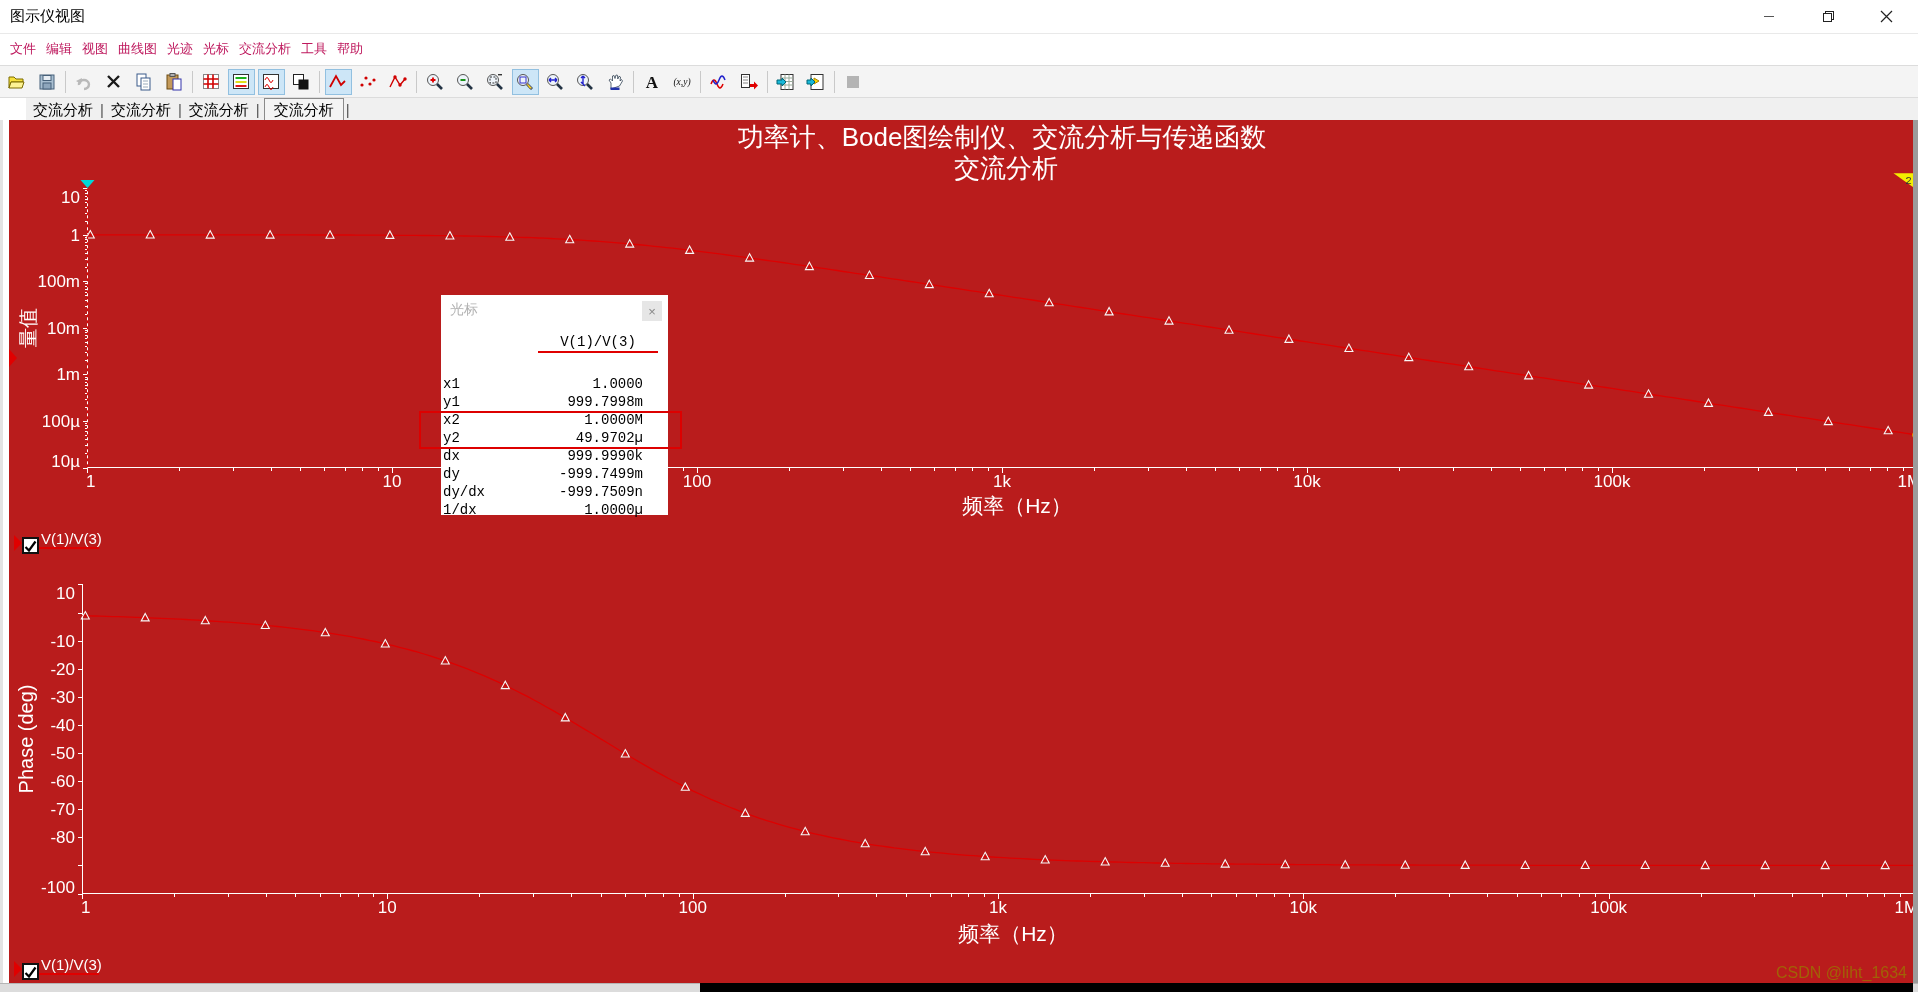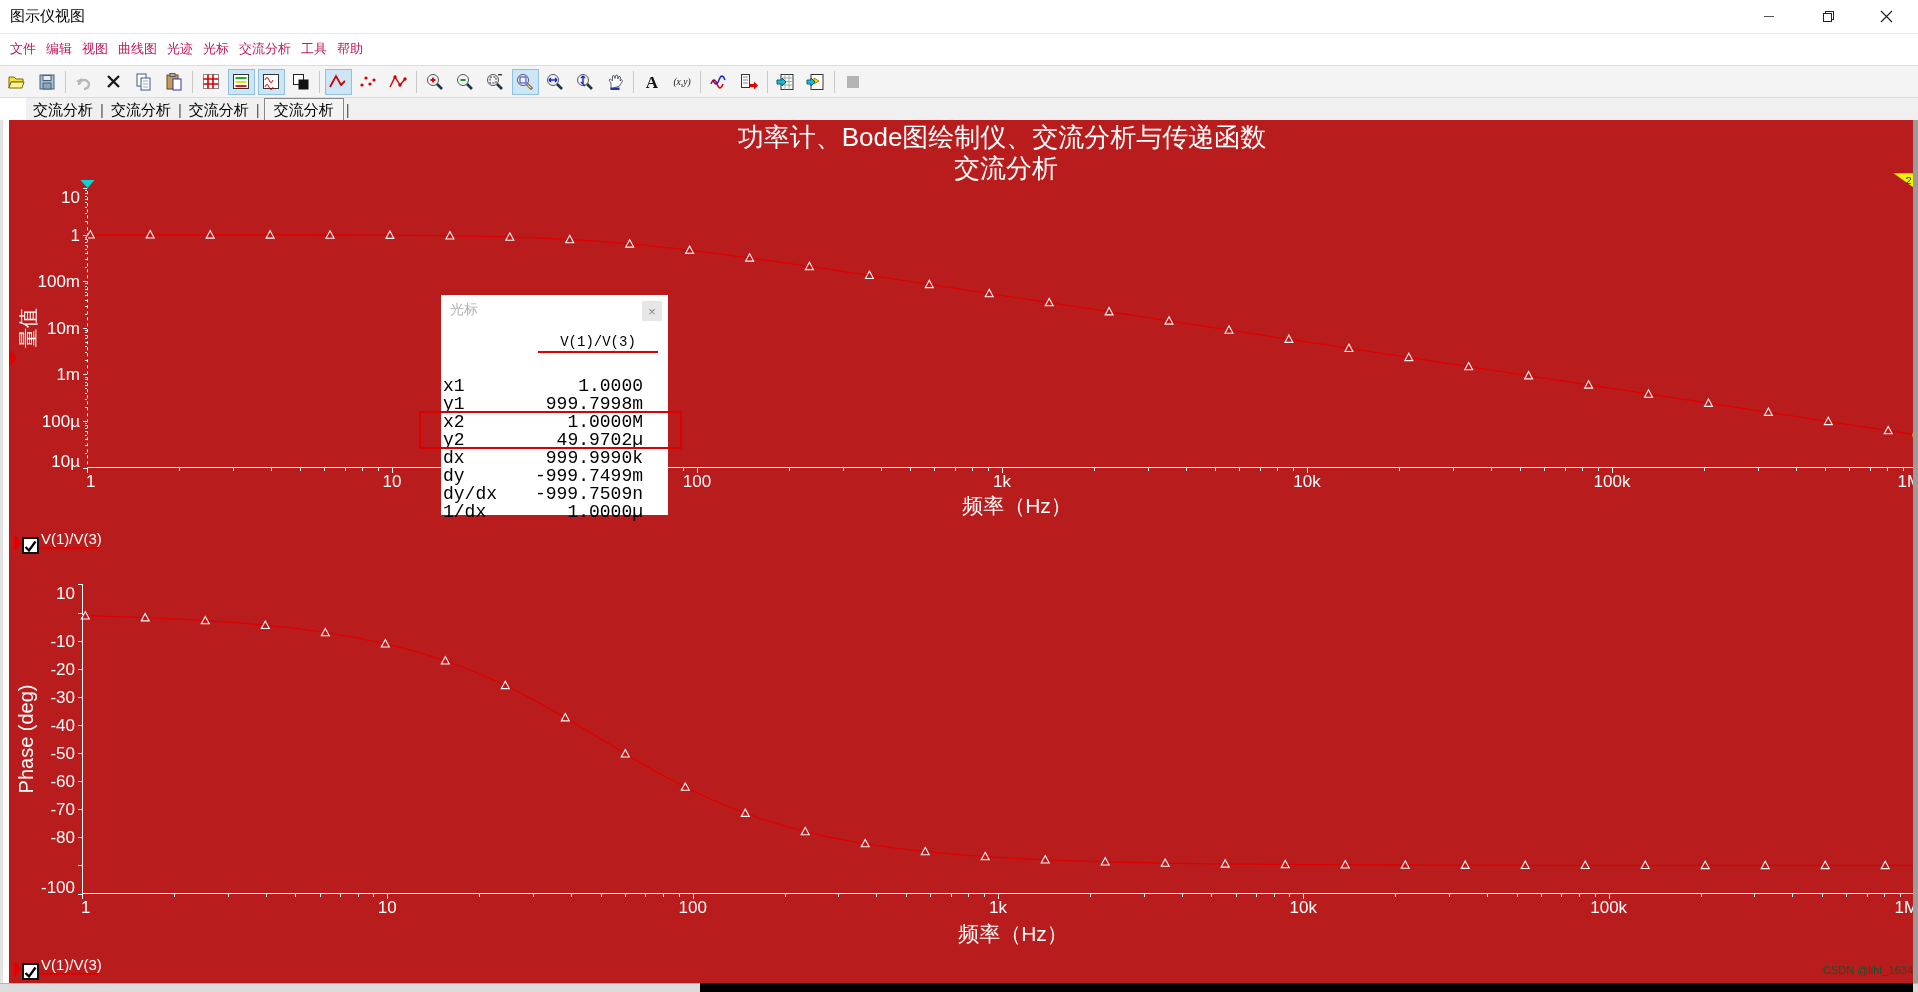--- a/index.html
+++ b/index.html
@@ -24,29 +24,29 @@
   .legend { position:absolute; display:block; }
   .legend-arrow { position:absolute; left:0; width:0; height:0; border-left:8px solid #e00000; border-top:8px solid transparent; border-bottom:8px solid transparent; }
   .legend-box { position:absolute; width:17px; height:17px; background:#fff; border:2px solid #111; }
   .legend-label { position:absolute; color:#fff; font-size:15px; }
   .legend-underline { position:absolute; height:2px; background:#e00000; }
   #cursor-panel { position:absolute; left:432px; top:175px; width:227px; height:220px; background:#ffffff; }
   #cursor-title { position:absolute; left:9px; top:6px; font-size:14px; color:#b0b0b0; }
   #cursor-close { position:absolute; left:201px; top:6px; width:20px; height:20px; background:#e6e6e6; color:#888; font-size:13px; display:flex; align-items:center; justify-content:center; }
   #cursor-header { position:absolute; left:97px; top:39px; width:120px; text-align:center; font-family:"Liberation Mono",monospace; font-size:14px; color:#000; }
   #cursor-underline { position:absolute; left:97px; top:56px; width:120px; height:2px; background:#e00000; }
-  .cursor-row { position:absolute; left:2px; width:215px; height:18px; font-family:"Liberation Mono",monospace; font-size:18px; color:#000; }
+  .cursor-row { position:absolute; left:2px; width:215px; height:18px; font-family:"Liberation Mono",monospace; font-size:14px; color:#000; }
   .cursor-row .lab { position:absolute; left:0; top:2px; }
   .cursor-row .val { position:absolute; right:15px; top:2px; }
   #cursor-hl { position:absolute; left:410px; top:291px; width:263px; height:38px; border:2px solid #dd0000; }
   #left-strip { position:absolute; left:0; top:120px; width:3px; height:872px; background:#e3e3e3; }
   #right-strip { position:absolute; left:1913px; top:120px; width:5px; height:872px; background:#9b9b9b; }
   #bottom-strip { position:absolute; left:0; top:983px; width:1918px; height:9px; background:#dcdcdc; border-top:1px solid #b5b5b5; }
   #csdn-band { position:absolute; left:700px; top:983px; width:1213px; height:9px; background:#000; }
-  #watermark { position:absolute; right:5px; top:964px; font-size:11px; color:#14532d; }
+  #watermark { position:absolute; right:11px; top:964px; font-size:16px; color:#a16207; }
 </style>
 </head>
 <body>
 
 <div id="titlebar">
   <span id="title-text">图示仪视图</span>
   <div class="winbtn" id="btn-min">
     <svg width="12" height="12">
         <line x1="1" y1="6.5" x2="11" y2="6.5" stroke="#555" stroke-width="1"></line>
       </svg>

